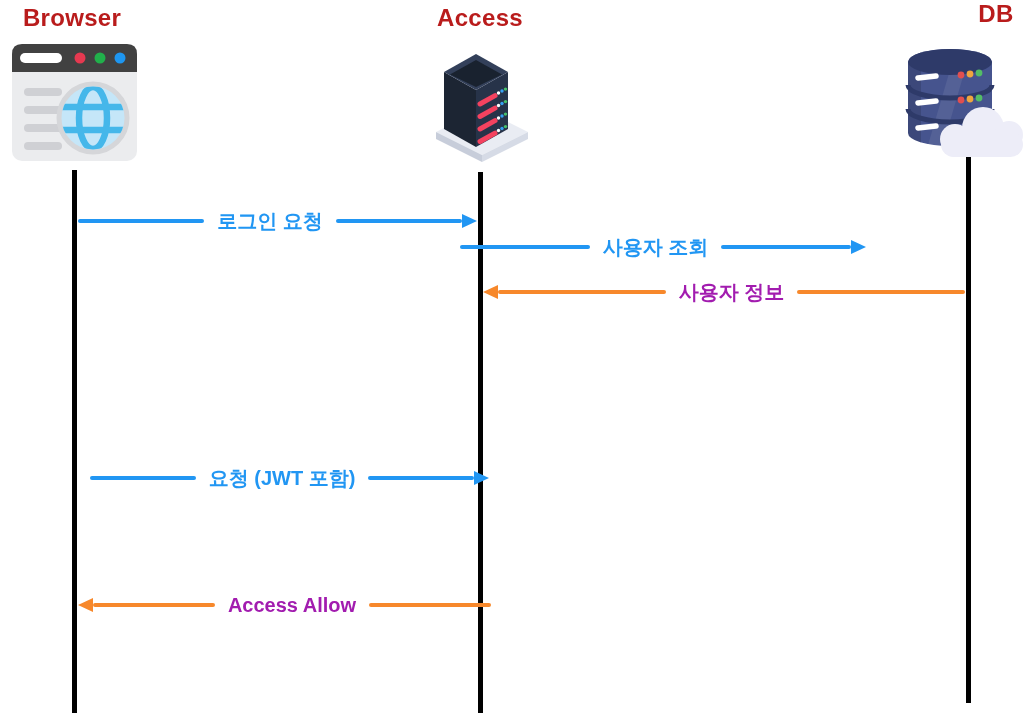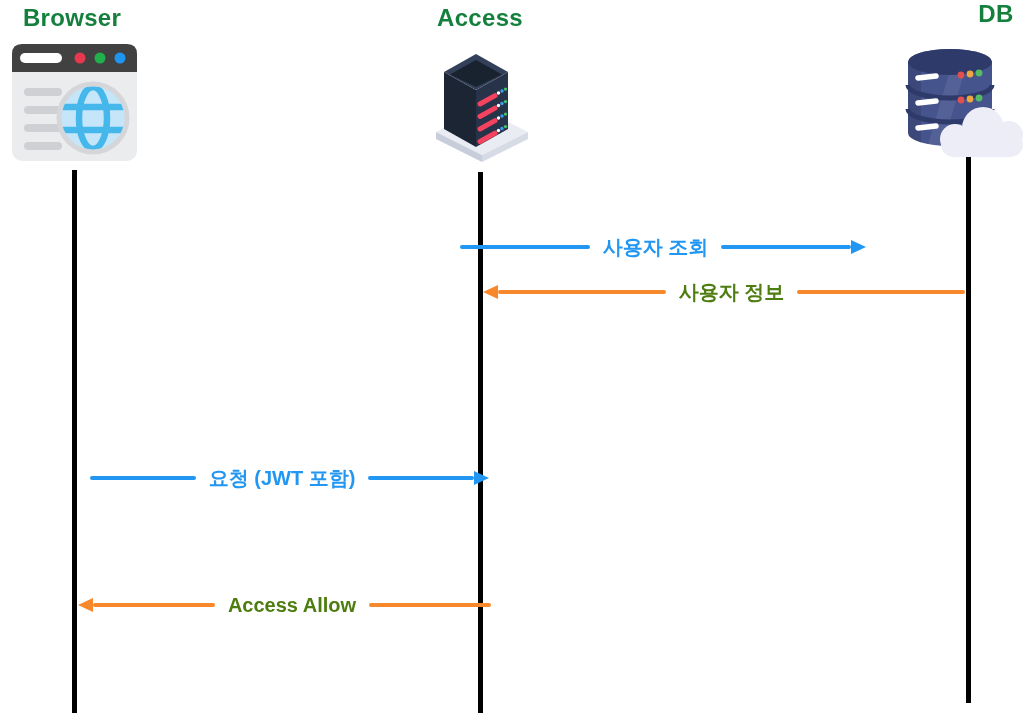--- a/index.html
+++ b/index.html
@@ -2,31 +2,31 @@
 <html><head>
 <meta charset="utf-8">
 <style>
   html,body{margin:0;padding:0;background:#fff;}
   .stage{
     position:relative;width:1036px;height:724px;background:#ffffff;
     font-family:"Liberation Sans", sans-serif;overflow:hidden;
   }
   .actor-title{
     position:absolute;transform:translateX(-50%);
-    font-size:24px;font-weight:800;color:#15803d;letter-spacing:.3px;white-space:nowrap;
+    font-size:24px;font-weight:800;color:#b91c1c;letter-spacing:.3px;white-space:nowrap;
   }
   .icon{position:absolute;}
   .lifeline{position:absolute;width:4.5px;background:#000;}
   .msg{position:absolute;display:flex;align-items:center;height:24px;}
   .seg{flex:1;height:4px;border-radius:2px;}
   .lbl{padding:0 13px;font-size:20px;font-weight:800;line-height:1;white-space:nowrap;}
   .blue .seg{background:#2196f3;}
   .blue .lbl{color:#2196f3;}
   .orange .seg{background:#f7882b;}
-  .orange .lbl{color:#4d7c0f;}
+  .orange .lbl{color:#a21caf;}
   .head{width:0;height:0;flex:0 0 auto;
     border-top:7.5px solid transparent;border-bottom:7.5px solid transparent;}
   .right.blue .head{border-left:15px solid #2196f3;}
   .left.orange .head{border-right:15px solid #f7882b;}
 </style>
 </head>
 <body>
 
 <div class="stage">
 
@@ -116,20 +116,26 @@
       <circle cx="50" cy="99" r="15"></circle>
       <circle cx="104" cy="95" r="14"></circle>
       <rect x="36" y="92" width="82" height="25" rx="12.5"></rect>
     </g>
   </svg>
 
   <div class="lifeline" style="left:72px;top:170px;height:543px;"></div>
   <div class="lifeline" style="left:478px;top:172px;height:541px;"></div>
   <div class="lifeline" style="left:966px;top:157px;height:546px;"></div>
 
+  <div class="msg blue right" style="left:78px;top:209px;width:399px;">
+    <div class="seg"></div>
+    <div class="lbl">로그인 요청</div>
+    <div class="seg"></div>
+    <div class="head"></div>
+  </div>
 
   <div class="msg blue right" style="left:460px;top:235px;width:406px;">
     <div class="seg"></div>
     <div class="lbl">사용자 조회</div>
     <div class="seg"></div>
     <div class="head"></div>
   </div>
 
   <div class="msg orange left" style="left:483px;top:280px;width:482px;">
     <div class="head"></div>

